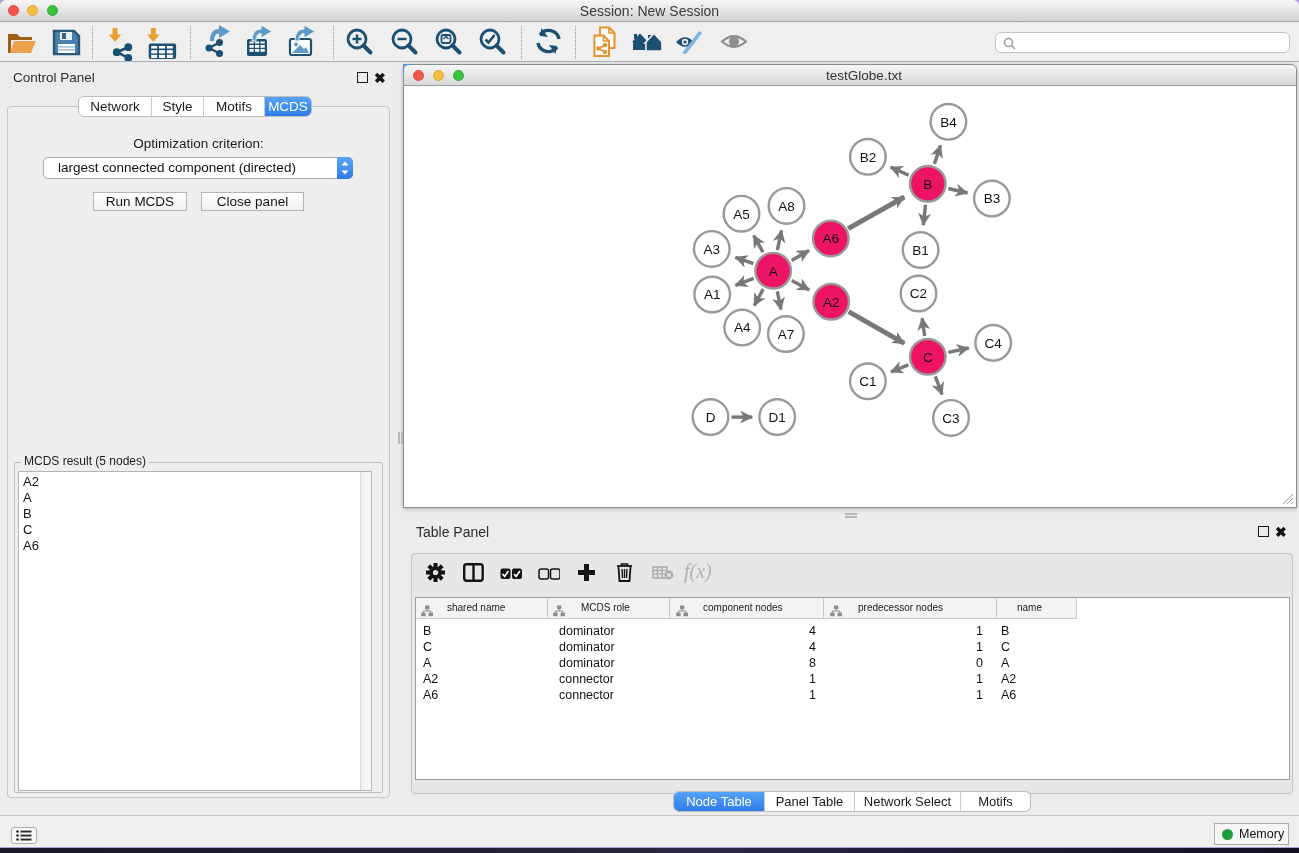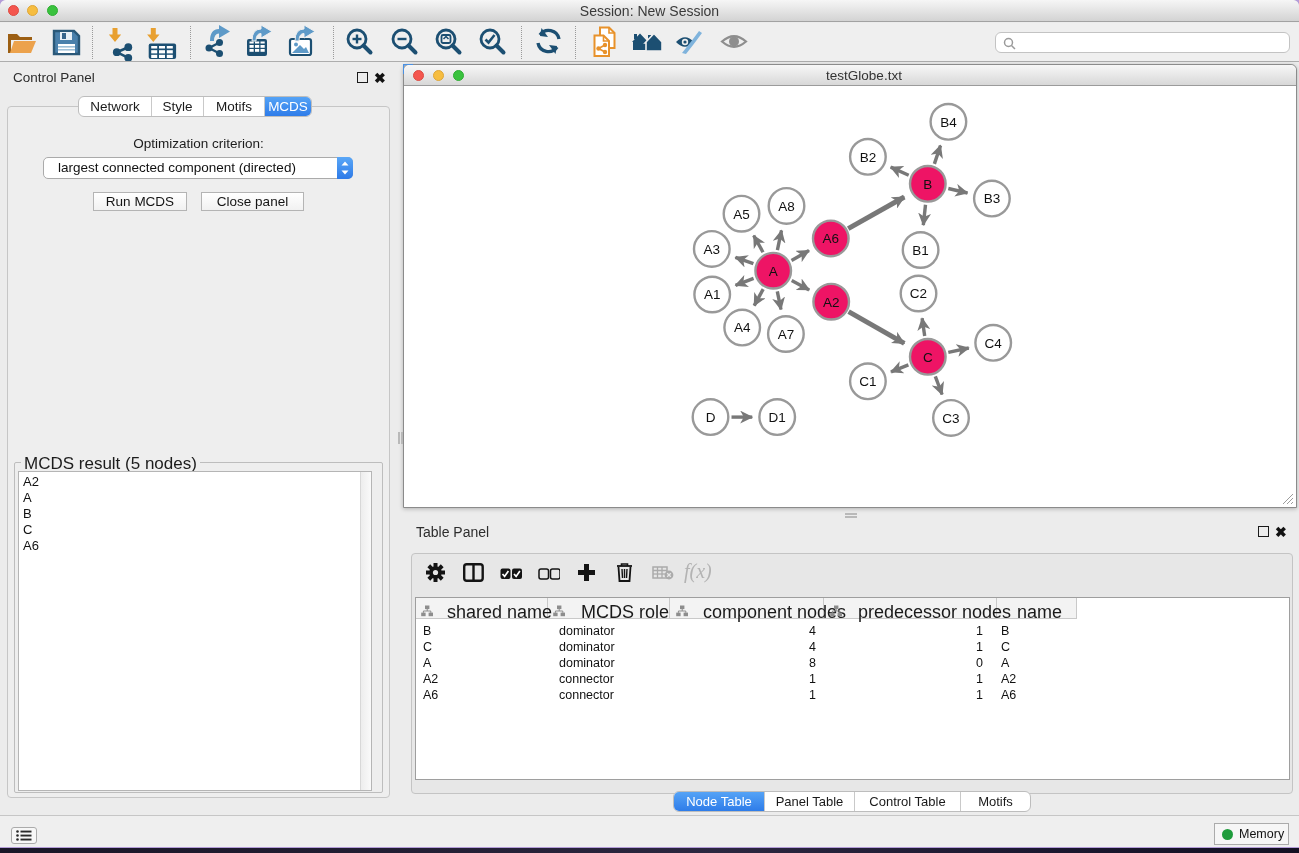--- a/index.html
+++ b/index.html
@@ -22,37 +22,37 @@
 .seg { position:absolute; display:flex; height:21px; border:1px solid #bdbdbd; border-radius:6px; background:#fff; overflow:hidden; font-size:13.5px; }
 .seg div { display:flex; align-items:center; justify-content:center; color:#1a1a1a; border-right:1px solid #c9c9c9; height:100%; }
 .seg div:last-child { border-right:none; }
 .seg div.on { background:linear-gradient(#55a3f6,#2e7ce9); color:#fff; }
 #cp-tabs { left:78px; top:96px; }
 #opt-label { position:absolute; left:7px; top:136px; width:383px; text-align:center; font-size:13.5px; color:#1c1c1c; }
 #dd { position:absolute; left:43px; top:157px; width:310px; height:22px; background:#fff; border:1px solid #aaaaaa; border-radius:5px; font-size:13.5px; color:#111; line-height:20px; padding-left:14px; }
 #dd .btn { position:absolute; right:-1px; top:-1px; width:16px; height:22px; border-radius:0 5px 5px 0; background:linear-gradient(#5aa7f7,#2d7ae8); }
 .pbtn { position:absolute; top:192px; height:19px; background:linear-gradient(#ffffff,#f1f1f1); border:1px solid #b4b4b4; border-radius:0; font-size:13.5px; color:#141414; text-align:center; line-height:17px; }
 #gbox { position:absolute; left:14px; top:462px; width:369px; height:331px; border:1px solid #bdbdbd; border-radius:2px; }
-#gbox .glab { position:absolute; left:6px; top:-9px; background:#eeeeee; padding:0 3px; font-size:17px; color:#1c1c1c; }
+#gbox .glab { position:absolute; left:6px; top:-9px; background:#eeeeee; padding:0 3px; font-size:12px; color:#1c1c1c; }
 #glist { position:absolute; left:3px; top:8px; width:354px; height:320px; background:#fff; border:1px solid #b5b5b5; font-size:13px; color:#111; padding:2px 0 0 4px; line-height:16px; }
 #glist .sb { position:absolute; right:0; top:0; width:11px; height:100%; background:linear-gradient(90deg,#ededed,#fafafa); border-left:1px solid #d8d8d8; }
 
 #netwin { position:absolute; left:403px; top:64px; width:894px; height:444px; background:#fff; border:1px solid #8b8b8b; border-radius:6px 6px 0 0; box-shadow:0 1px 4px rgba(0,0,0,0.25); }
 #nw-tb { position:absolute; left:0; top:0; width:100%; height:21px; background:linear-gradient(#f7f7f7,#d8d8d8); border-bottom:1px solid #9b9b9b; border-radius:6px 6px 0 0; }
 #nw-tb .t1 { left:9px;  top:5px; background:#f4564e; border:0.5px solid #dd4b42;}
 #nw-tb .t2 { left:29px; top:5px; background:#f6bd40; border:0.5px solid #dfa637;}
 #nw-tb .t3 { left:49px; top:5px; background:#3ac23e; border:0.5px solid #2fae34;}
 #nw-tb .title { position:absolute; width:100%; text-align:center; top:3px; font-size:13.5px; color:#333;padding-left:28px; }
 
 #tp-title { position:absolute; left:416px; top:524px; font-size:14px; color:#2d2d2d; }
 #tp-panel { position:absolute; left:411px; top:553px; width:882px; height:241px; background:#e7e7e7; border:1px solid #c4c4c4; border-radius:4px; }
 #ttable { position:absolute; left:415px; top:597px; width:875px; height:183px; background:#fff; border:1px solid #9e9e9e; }
 #thead { position:absolute; left:0; top:0; width:660px; height:21px; background:#f3f3f3; border-bottom:1px solid #c9c9c9; }
 .hsep { position:absolute; top:0; height:21px; width:0; border-left:1px solid #c9c9c9; }
-.hlab { position:absolute; top:4px; font-size:18px; color:#1a1a1a; }
+.hlab { position:absolute; top:4px; font-size:10px; color:#1a1a1a; }
 .cell { position:absolute; font-size:12.5px; color:#111; }
 #tp-tabs { left:673px; top:791px; }
 #tp-tabs div { font-size:13px; }
 
 #status { position:absolute; left:0; top:815px; width:100%; height:33px; border-top:1px solid #c6c6c6; background:#efefef; }
 #sbtn { position:absolute; left:11px; top:11px; width:26px; height:17px; background:#f7f7f7; border:1px solid #ababab; border-radius:3px; }
 #membtn { position:absolute; left:1214px; top:7px; width:75px; height:22px; background:#f6f6f6; border:1px solid #ababab; display:flex; align-items:center; }
 #membtn .dot { width:11px; height:11px; border-radius:50%; background:#1f9c3c; margin-left:7px; }
 #membtn .mt { font-size:12.5px; color:#111; margin-left:6px; }
 .grip { position:absolute; background:#b9b9b9; }
@@ -435,21 +435,21 @@
       <div class="cell" style="left:585px; top:74px">A2</div>
       <div class="cell" style="left:7px; top:90px">A6</div>
       <div class="cell" style="left:143px; top:90px">connector</div>
       <div class="cell" style="left:324px; top:90px; width:76px; text-align:right">1</div>
       <div class="cell" style="left:484px; top:90px; width:83px; text-align:right">1</div>
       <div class="cell" style="left:585px; top:90px">A6</div>
   </div>
   <div class="seg" id="tp-tabs">
     <div class="on" style="width:91px">Node Table</div>
       <div style="width:90px">Panel Table</div>
-      <div style="width:106px">Control Table</div>
+      <div style="width:106px">Network Select</div>
       <div style="width:69px">Motifs</div>
   </div>
 
   <div id="status">
     <div id="sbtn">
         <svg width="16" height="11" style="position:absolute;left:4px;top:2px" viewBox="0 0 16 11">
           <g fill="#2a2a2a">
             <circle cx="1.5" cy="1.5" r="1.3"></circle>
             <circle cx="1.5" cy="5.5" r="1.3"></circle>
             <circle cx="1.5" cy="9.5" r="1.3"></circle>

